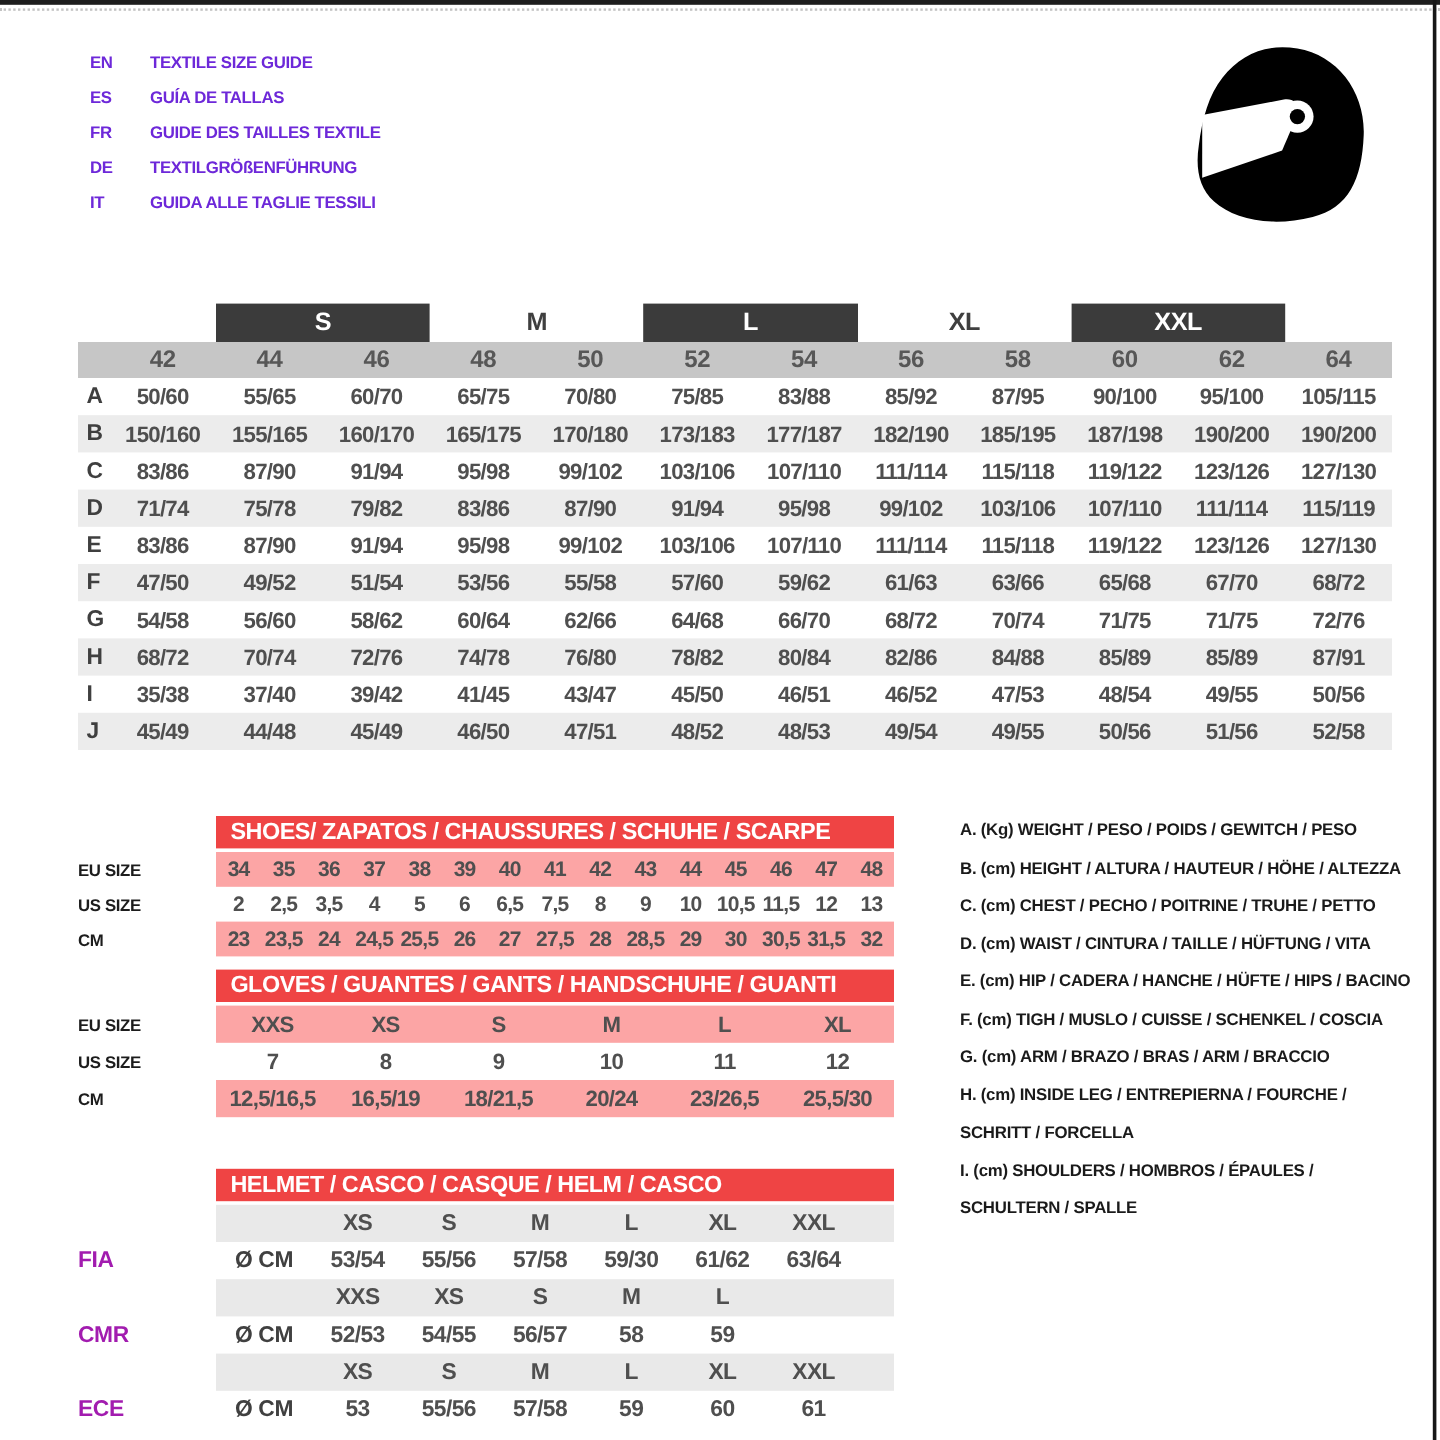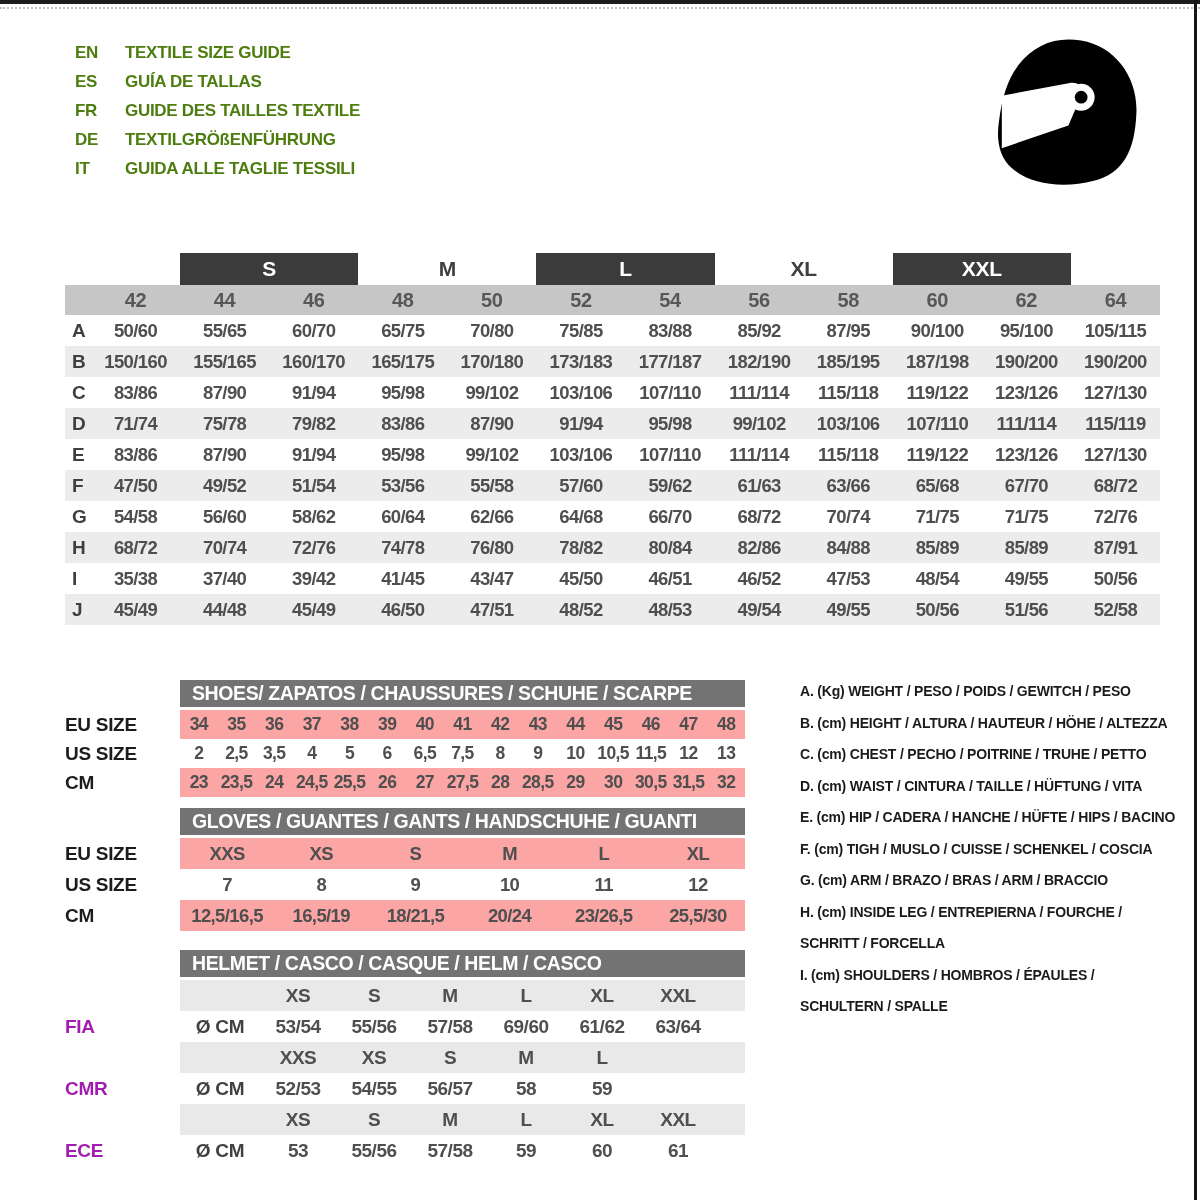--- a/index.html
+++ b/index.html
@@ -7,21 +7,21 @@
     position:relative; width:1200px; height:1200px; background:#fff; overflow:hidden;
     font-family:"Liberation Sans", sans-serif; font-weight:700; letter-spacing:-0.3px;
   }
   
   .top-line   { position:absolute; top:0; left:0; width:1200px; height:4px; background:#1d1d1d; }
   .top-dotted { position:absolute; top:7px; left:0; width:1200px; border-top:2px dotted #c2c2c2; }
   .right-line { position:absolute; top:0; left:1194px; width:3px; height:1200px; background:#161616; }
 
   
   .langs { position:absolute; left:75px; top:38px; }
-  .lang-row { display:flex; line-height:29px; font-size:17px; color:#4d7c0f; }
+  .lang-row { display:flex; line-height:29px; font-size:14px; color:#6d28d9; }
   .lang-code { width:50px; }
 
   
   .hicon { position:absolute; left:982px; top:28px; width:170px; height:178px; }
 
   
   .mt { position:absolute; left:65px; top:253px; width:1095px; }
   .mt-grid { display:grid; grid-template-columns:26px repeat(12,1fr); }
   .mt-ghr { height:32px; }
   .g-cell { display:flex; align-items:center; justify-content:center; font-size:21px; }
@@ -37,33 +37,33 @@
   .band-num:first-child { grid-column:2; }
   .mt-row { height:31px; align-items:center; }
   .mt-row.stripe { background:#ececec; }
   .letter { font-size:19px; color:#3f3f3f; padding-left:7px; }
   .val { text-align:center; font-size:18.5px; color:#4f4f4f; letter-spacing:-0.6px; }
 
   
   .st { position:absolute; left:65px; width:690px; }
   .st-shoes  { top:680px; }
   .st-gloves { top:808px; }
-  .st-title { margin-left:115px; width:553px; height:27px; background:#737373; color:#fff;
+  .st-title { margin-left:115px; width:553px; height:27px; background:#ef4444; color:#fff;
               font-size:19.5px; display:flex; align-items:center; padding-left:12px; letter-spacing:-0.4px; }
   .st-title-gap { height:3px; }
   .st-row { display:flex; align-items:center; }
   .st-shoes .st-row { height:29px; } .st-gloves .st-row { height:31px; }
-  .st-label { width:115px; font-size:19px; color:#1c1c1c; }
+  .st-label { width:115px; font-size:14px; color:#1c1c1c; }
   .st-vals { width:565px; height:100%; display:grid; grid-auto-flow:column; grid-auto-columns:1fr; align-items:center; }
   .st-row.shaded .st-vals { background:#fca5a5; }
   .st-cell { text-align:center; color:#4f4f4f; letter-spacing:-0.6px; }
   .st-shoes .st-cell { font-size:17.5px; } .st-gloves .st-cell { font-size:18.5px; }
 
   
-  .ht { position:absolute; left:65px; top:950px; width:690px; }
+  .ht { position:absolute; left:65px; top:974px; width:690px; }
   .ht-row { display:flex; align-items:center; height:31px; }
   .ht-label { width:115px; font-size:19px; color:#a21caf; }
   .ht-cells { width:565px; height:100%; display:grid; grid-template-columns:80px repeat(6,76px) 1fr; align-items:center; }
   .ht-row.band .ht-cells { background:#e9e9e9; }
   .ht-cell { text-align:center; font-size:19px; color:#4f4f4f; letter-spacing:-0.5px; }
   .ht-unit { text-align:center; font-size:19px; color:#404040; }
 
   
   .legend { position:absolute; left:800px; top:676px; width:385px; }
   .legend-item { font-size:14px; line-height:31.5px; color:#1a1a1a; white-space:pre-line; letter-spacing:-0.2px; }
@@ -406,21 +406,21 @@
             <div class="ht-cell">XXL</div>
           </div>
         </div>
         <div class="ht-row">
           <div class="ht-label">FIA</div>
           <div class="ht-cells">
             <div class="ht-unit">Ø CM</div>
             <div class="ht-cell">53/54</div>
             <div class="ht-cell">55/56</div>
             <div class="ht-cell">57/58</div>
-            <div class="ht-cell">69/60</div>
+            <div class="ht-cell">59/30</div>
             <div class="ht-cell">61/62</div>
             <div class="ht-cell">63/64</div>
           </div>
         </div>
         <div class="ht-row band">
           <div class="ht-label"></div>
           <div class="ht-cells">
             <div class="ht-cell"></div>
             <div class="ht-cell">XXS</div>
             <div class="ht-cell">XS</div>

